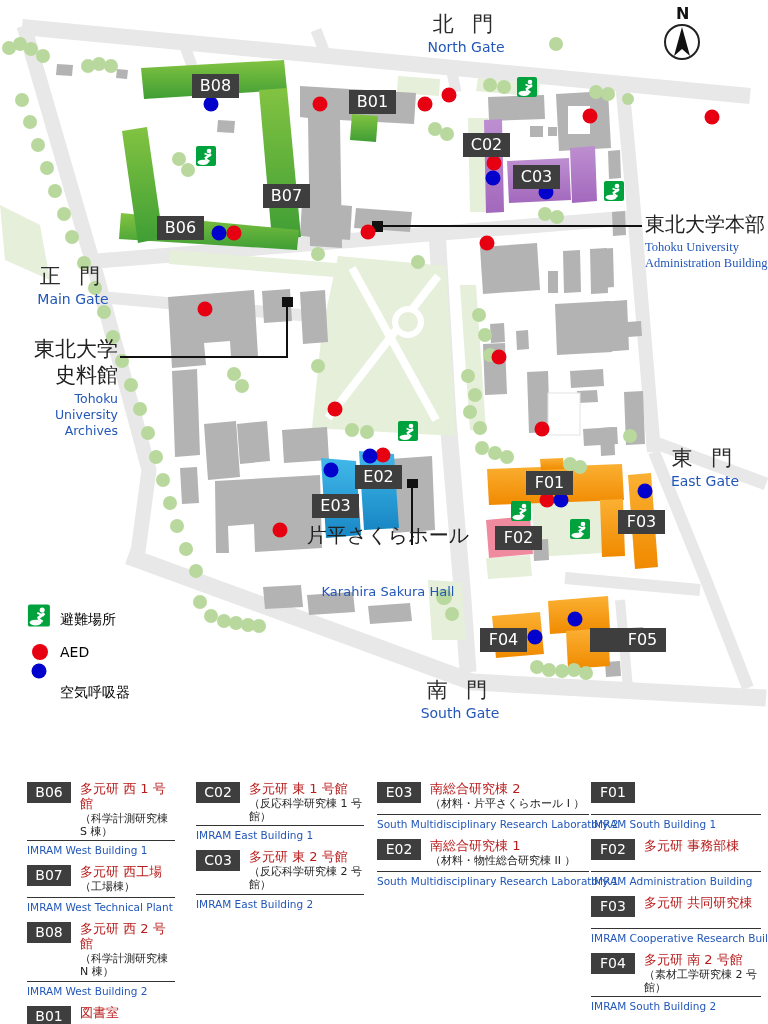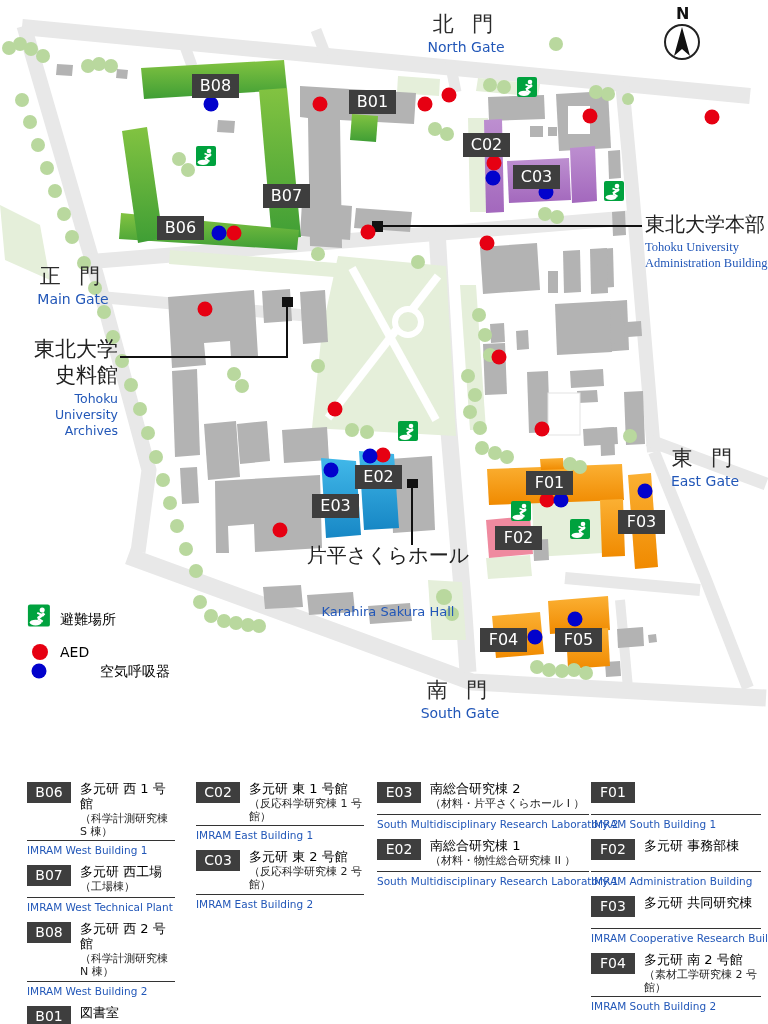--- a/index.html
+++ b/index.html
@@ -19,21 +19,21 @@
   .anno.center{text-align:center;}
   .legend-label{position:absolute;font-size:14px;color:#000000;white-space:nowrap;}
   
   .directory{position:absolute;left:0;top:782px;width:768px;height:242px;}
   .dcol{position:absolute;top:0;}
   .entry{margin-bottom:9px;}
   .entry-row{display:flex;gap:9px;align-items:flex-start;min-height:30px;}
   .dcode{display:inline-block;min-width:44px;text-align:center;background:#3e3e3e;color:#fff;
          font-size:14px;padding:2px 0 3px 0;}
   .dname{flex:1;}
-  .ja1{display:block;font-size:13px;color:#000000;line-height:1.15;}
+  .ja1{display:block;font-size:13px;color:#b91c1c;line-height:1.15;}
   .ja2{display:block;font-size:11px;color:#222;line-height:1.2;}
   .den{border-top:1px solid #333;margin-top:2px;padding-top:3px;color:#2257b8;
        font-size:10.5px;white-space:nowrap;}
   .compass-n{position:absolute;font-size:16px;color:#111;font-weight:bold;}
 </style>
 </head>
 <body>
 
 <div class="page">
 
@@ -344,45 +344,45 @@
     <div class="chip" style="left:463px;top:133px;">C02</div>
     <div class="chip" style="left:513px;top:165px;">C03</div>
     <div class="chip" style="left:263px;top:184px;">B07</div>
     <div class="chip" style="left:157px;top:216px;">B06</div>
     <div class="chip" style="left:355px;top:465px;">E02</div>
     <div class="chip" style="left:312px;top:494px;">E03</div>
     <div class="chip" style="left:526px;top:471px;">F01</div>
     <div class="chip" style="left:495px;top:526px;">F02</div>
     <div class="chip" style="left:618px;top:510px;">F03</div>
     <div class="chip" style="left:480px;top:628px;">F04</div>
-    <div class="chip" style="left:555px;top:628px;">F05</div>
+    <div class="chip" style="left:590px;top:628px;padding-left:29px;">F05</div>
 
     <div class="anno" style="left:645px;top:212px;width:123px;font-family:Liberation Serif, serif;">
       <div class="ja">東北大学本部</div>
       <div class="en">
         <div>Tohoku University</div>
         <div>Administration Building</div>
       </div>
     </div>
     <div class="anno right" style="left:8px;top:336px;width:110px;">
       <div class="ja" style="font-size:21px;">東北大学</div>
       <div class="ja" style="font-size:21px;">史料館</div>
       <div class="en">
         <div>Tohoku University</div>
         <div>Archives</div>
       </div>
     </div>
-    <div class="anno center" style="left:288px;top:543px;width:200px;">
+    <div class="anno center" style="left:288px;top:523px;width:200px;">
       <div class="ja">片平さくらホール</div>
       <div class="en" style="font-size:13px;margin-top:36px;">Karahira Sakura Hall</div>
     </div>
 
     <span class="legend-label" style="left:60px;top:611px;">避難場所</span>
     <span class="legend-label" style="left:60px;top:644px;">AED</span>
-    <span class="legend-label" style="left:60px;top:663px;margin-left:40px;">空気呼吸器</span>
+    <span class="legend-label" style="left:60px;top:684px;">空気呼吸器</span>
   </div>
 
   <div class="directory">
     <div class="dcol" style="left:27px;width:148px;">
     <div class="entry">
       <div class="entry-row">
         <span class="dcode">B06</span>
         <span class="dname">
           <span class="ja1">多元研 西 1 号館</span>
           <span class="ja2">（科学計測研究棟 S 棟）</span>

